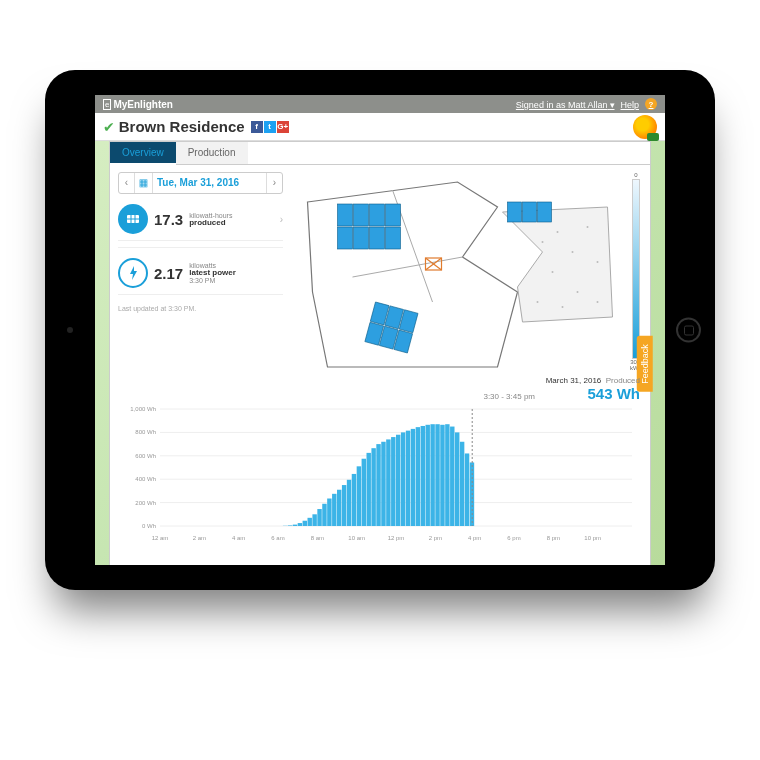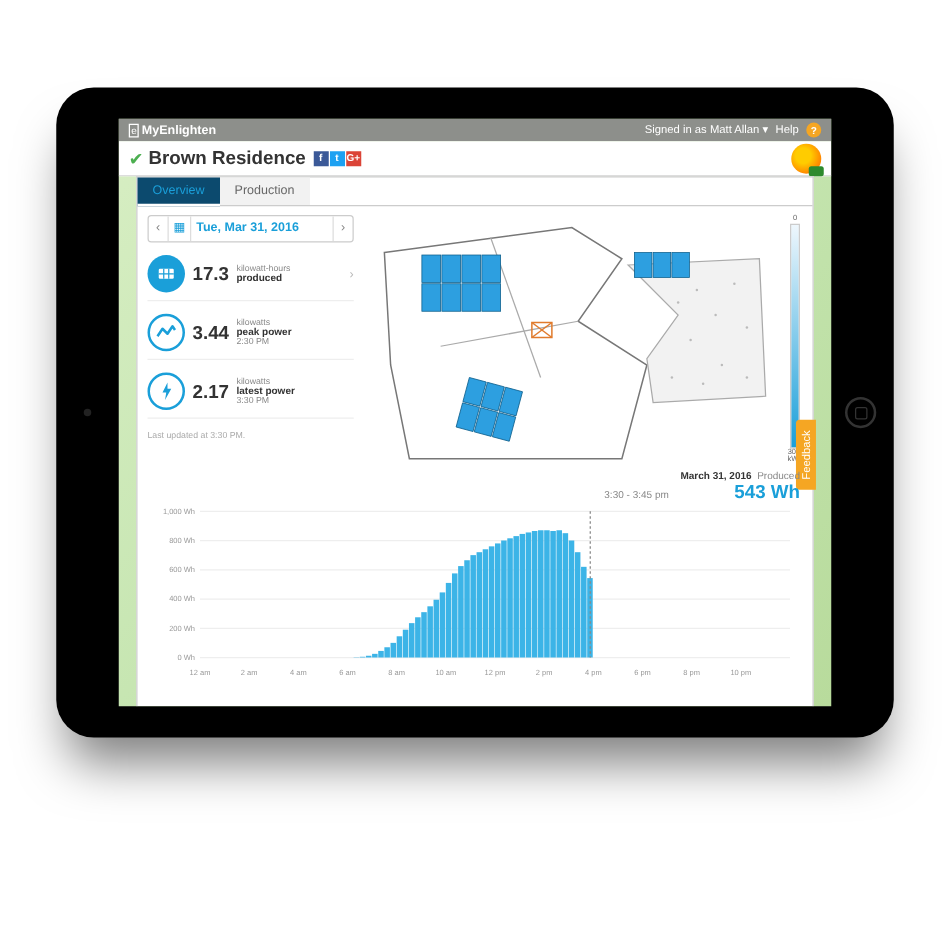--- a/index.html
+++ b/index.html
@@ -7,21 +7,21 @@
   
   .frame{position:absolute;left:45px;top:70px;width:670px;height:520px;background:#000;border-radius:30px;box-shadow:0 30px 40px -10px rgba(0,0,0,.5);}
   .screen{position:absolute;left:50px;top:25px;right:50px;bottom:25px;background:linear-gradient(135deg,#d7eec3 0%,#c5e5b0 50%,#b8db9c 100%);overflow:hidden;}
   .home-btn{position:absolute;right:14px;top:50%;width:25px;height:25px;border:2px solid #333;border-radius:50%;transform:translateY(-50%);}
   .home-btn::after{content:"";position:absolute;left:50%;top:50%;width:8px;height:8px;border:1.5px solid #333;border-radius:2px;transform:translate(-50%,-50%);}
   .camera{position:absolute;left:22px;top:50%;width:6px;height:6px;background:#222;border-radius:50%;transform:translateY(-50%);}
   
   .topbar{height:18px;background:#8d8f8b;color:#fff;font-size:9px;display:flex;align-items:center;padding:0 8px;}
   .topbar .brand{font-weight:bold;font-size:10px;}
   .topbar .e{display:inline-block;border:1px solid #fff;padding:0 1px;margin-right:2px;font-size:8px;}
-  .topbar .right{margin-left:auto;display:flex;align-items:flex-start;gap:6px;}
+  .topbar .right{margin-left:auto;display:flex;align-items:flex-end;gap:6px;text-decoration:underline;}
   .help-badge{background:#f5a623;color:#fff;border-radius:50%;width:12px;height:12px;display:flex;align-items:center;justify-content:center;font-size:8px;font-weight:bold;}
   
   .titlebar{background:#fff;height:28px;display:flex;align-items:center;padding:0 8px;border-bottom:1px solid #ddd;}
   .check{color:#4caf50;font-size:14px;margin-right:4px;}
   .title{font-size:15px;font-weight:bold;color:#333;}
   .socials{margin-left:6px;display:flex;gap:1px;}
   .soc{width:12px;height:12px;color:#fff;font-size:8px;display:flex;align-items:center;justify-content:center;font-weight:bold;}
   .soc.fb{background:#3b5998;}
   .soc.tw{background:#1da1f2;}
   .soc.gp{background:#db4437;}
@@ -60,21 +60,21 @@
   .map{position:absolute;left:185px;top:6px;right:30px;height:200px;background:#fff;}
   .map svg{width:100%;height:100%;}
   
   .scale{position:absolute;right:6px;top:6px;width:16px;height:200px;display:flex;flex-direction:column;align-items:center;}
   .scale-bar{width:8px;flex:1;background:linear-gradient(to bottom,#eef7fd 0%,#1a9fd9 100%);border:1px solid #ccc;}
   .scale-lbl{font-size:6px;color:#666;text-align:center;line-height:1.1;}
   
   .feedback{position:absolute;right:-23px;top:190px;background:#f5a623;color:#fff;font-size:9px;padding:3px 8px;transform:rotate(-90deg);transform-origin:center;border-radius:3px 3px 0 0;cursor:pointer;}
   
   .chart-summary{position:absolute;right:10px;top:210px;text-align:right;font-size:8px;}
-  .chart-summary .d{color:#333;font-weight:bold;margin-top:16px;}
+  .chart-summary .d{color:#333;font-weight:normal;margin-top:16px;}
   .chart-summary .t{color:#888;margin-top:16px;}
   .chart-summary .pl{color:#888;}
   .chart-summary .pv{color:#1a9fd9;font-size:15px;font-weight:bold;padding-left:48px;}
   .chart{position:absolute;left:8px;right:8px;top:238px;height:140px;}
   .chart svg{width:100%;height:100%;}
   .ylabel{font-size:6px;fill:#999;}
   .xlabel{font-size:6px;fill:#999;}
   .grid{stroke:#eee;stroke-width:1;}
   .bar{fill:#3cb4e7;}
   .tooltip-line{stroke:#888;stroke-width:1;stroke-dasharray:2,2;}
@@ -135,33 +135,20 @@
             </div>
             <span class="stat-val">17.3</span>
             <div class="stat-lbls">
               <span class="stat-unit">kilowatt-hours</span>
               <span class="stat-name">produced</span>
             </div>
             <span class="stat-chev">›</span>
           </div>
           <div class="divider"></div>
 
-          <div class="stat">
-            <div class="stat-icon ic-ring">
-              <svg width="18" height="18" viewBox="0 0 18 18">
-                  <polyline points="2,12 6,6 10,10 14,4 16,7" fill="none" stroke="#1a9fd9" stroke-width="2" stroke-linejoin="round"></polyline>
-                </svg>
-            </div>
-            <span class="stat-val">3.44</span>
-            <div class="stat-lbls">
-              <span class="stat-unit">kilowatts</span>
-              <span class="stat-name">peak power</span>
-              <span class="stat-time">2:30 PM</span>
-            </div>
-          </div>
           <div class="divider"></div>
 
           <div class="stat">
             <div class="stat-icon ic-ring2">
               <svg width="18" height="18" viewBox="0 0 18 18">
                   <path d="M10 2 L6 10 L9 10 L8 16 L13 7 L10 7 Z" fill="#1a9fd9"></path>
                 </svg>
             </div>
             <span class="stat-val">2.17</span>
             <div class="stat-lbls">

